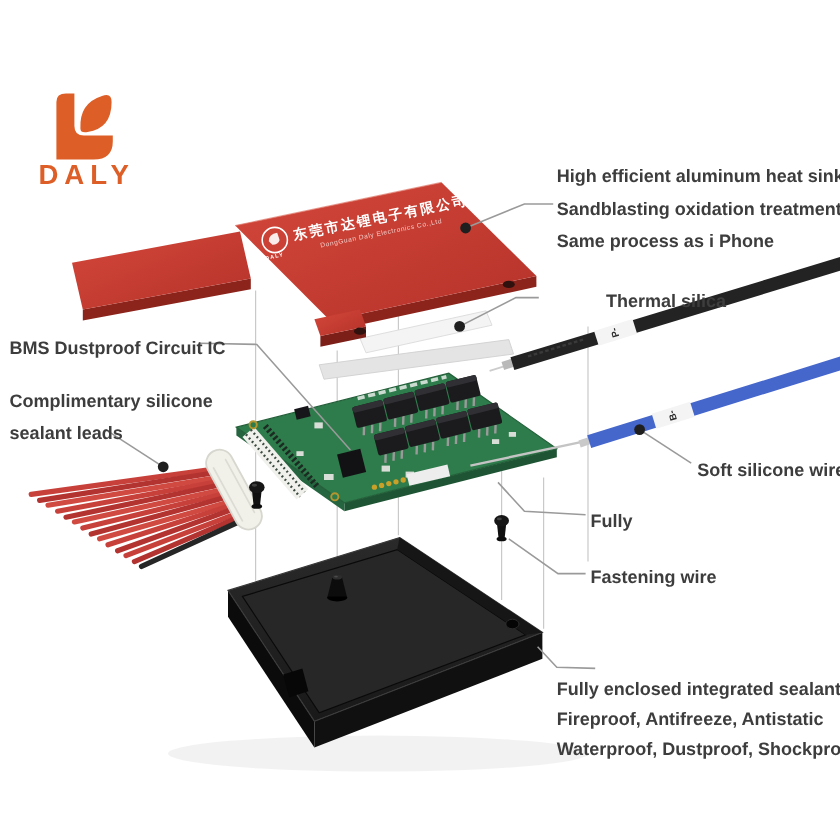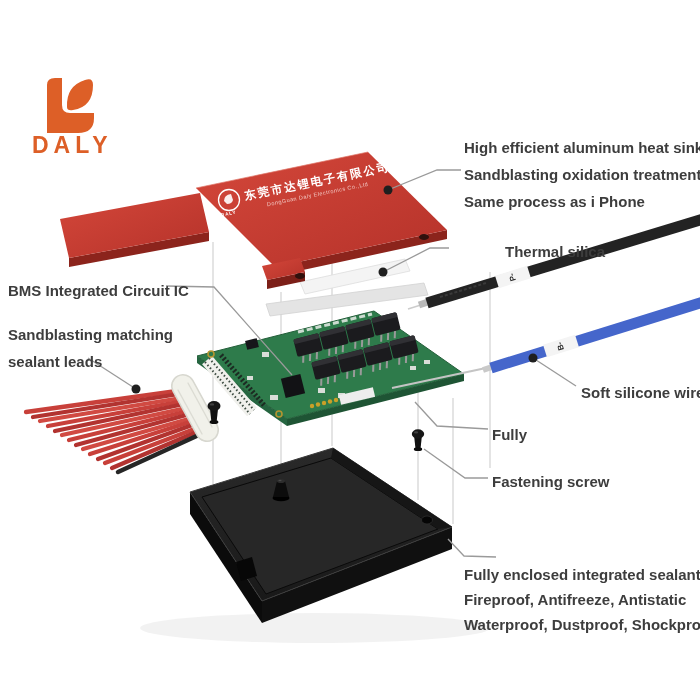--- a/index.html
+++ b/index.html
@@ -226,32 +226,32 @@
 </div>
 
 <div class="lbl" style="left:464px;top:134px;">
   <div>High efficient aluminum heat sink</div>
   <div>Sandblasting oxidation treatment</div>
   <div>Same process as i Phone</div>
 </div>
 
 <div class="lbl" style="left:466px;top:238px;margin-left:39px;">Thermal silica</div>
 
-<div class="lbl" style="left:8px;top:277px;">BMS Integrated Circuit IC</div>
+<div class="lbl" style="left:8px;top:277px;">BMS Dustproof Circuit IC</div>
 
 <div class="lbl" style="left:8px;top:321px;">
-  <div>Sandblasting matching</div>
+  <div>Complimentary silicone</div>
   <div>sealant leads</div>
 </div>
 
 <div class="lbl" style="left:581px;top:379px;">Soft silicone wire</div>
 
 <div class="lbl" style="left:492px;top:421px;">Fully</div>
 
-<div class="lbl" style="left:492px;top:468px;">Fastening screw</div>
+<div class="lbl" style="left:492px;top:468px;">Fastening wire</div>
 
 <div class="lbl tight" style="left:464px;top:562px;">
   <div>Fully enclosed integrated sealant</div>
   <div>Fireproof, Antifreeze, Antistatic</div>
   <div>Waterproof, Dustproof, Shockproof</div>
 </div>
 
 </div>
 
 </body></html>

